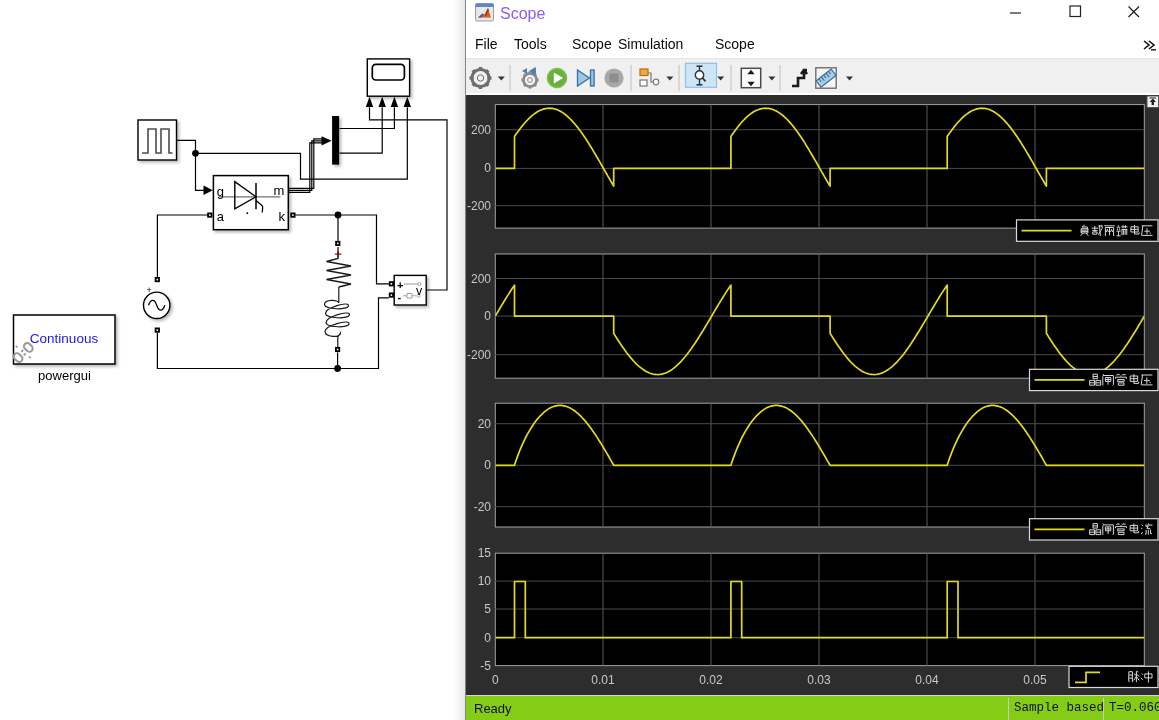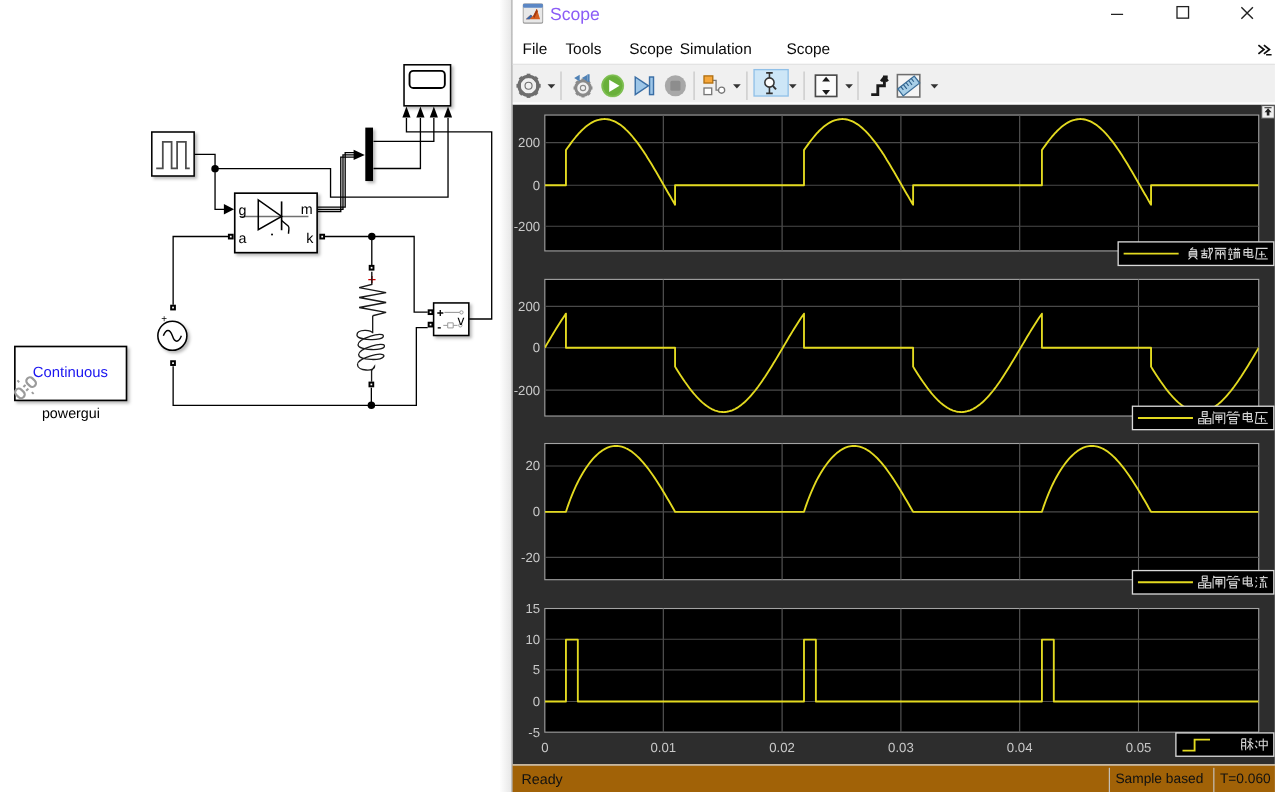--- a/index.html
+++ b/index.html
@@ -9,23 +9,23 @@
   border-left:1px solid #868686; }
 #titlebar { position:absolute; left:0; top:0; width:693px; height:31px; background:#fff; }
 #titlebar .t { position:absolute; left:34px; top:5px; font-size:16px; color:#8b5cf6; }
 .winbtn { position:absolute; top:0; color:#222; line-height:0; }
 #menubar { position:absolute; left:0; top:31px; width:693px; height:27px; background:#fff;text-align:right; }
 #menubar span { position:absolute; top:5px; font-size:14px; color:#080808; }
 #toolbar { position:absolute; left:0; top:58px; width:693px; height:34.5px; background:#f0f0f0;
   border-top:1px solid #e2e2e2; }
 #tbgap { position:absolute; left:0; top:92.5px; width:693px; height:2.5px; background:#fdfdfd; }
 #canvas { position:absolute; left:0; top:95px; width:600px; height:600px; }
-#statusbar { position:absolute; left:0; top:695px; width:693px; height:25px; background:#a16207;
+#statusbar { position:absolute; left:0; top:695px; width:693px; height:25px; background:#84cc16;
   border-top:1px solid #d5d5d5; font-size:13px; color:#111; }
-#statusbar .cell { position:absolute; top:2px; height:23px; border-left:1px solid #c9c9c9; padding:3px 0 0 5px; white-space:nowrap; font-size:12.5px; }
+#statusbar .cell { position:absolute; top:2px; height:23px; border-left:1px solid #c9c9c9; padding:3px 0 0 5px; white-space:nowrap; font-size:12.5px;font-family:Liberation Mono, monospace; }
 </style></head>
 <body>
 <div id="model">
     <svg width="466" height="720" viewBox="0 0 466 720" style="position:absolute;left:0;top:0">
       <path d="M176.5 140.3 L195.5 140.3 L195.5 190.3 L204 190.3" stroke="#000" stroke-width="1.2" fill="none"></path>
       <path d="M195.5 153.3 L300.5 153.3 L300.5 179.2 L407.3 179.2 L407.3 107.2" stroke="#000" stroke-width="1.2" fill="none"></path>
       <path d="M339.5 128.5 L394.4 128.5 L394.4 107.2" stroke="#000" stroke-width="1.2" fill="none"></path>
       <path d="M339.5 153.2 L382.2 153.2 L382.2 107.2" stroke="#000" stroke-width="1.2" fill="none"></path>
       <path d="M426.5 290 L447 290 L447 119.9 L369.5 119.9 L369.5 107.2" stroke="#000" stroke-width="1.2" fill="none"></path>
       <path d="M295.1 215 L376.5 215 L376.5 283.8 L388.8 283.8" stroke="#000" stroke-width="1.2" fill="none"></path>

